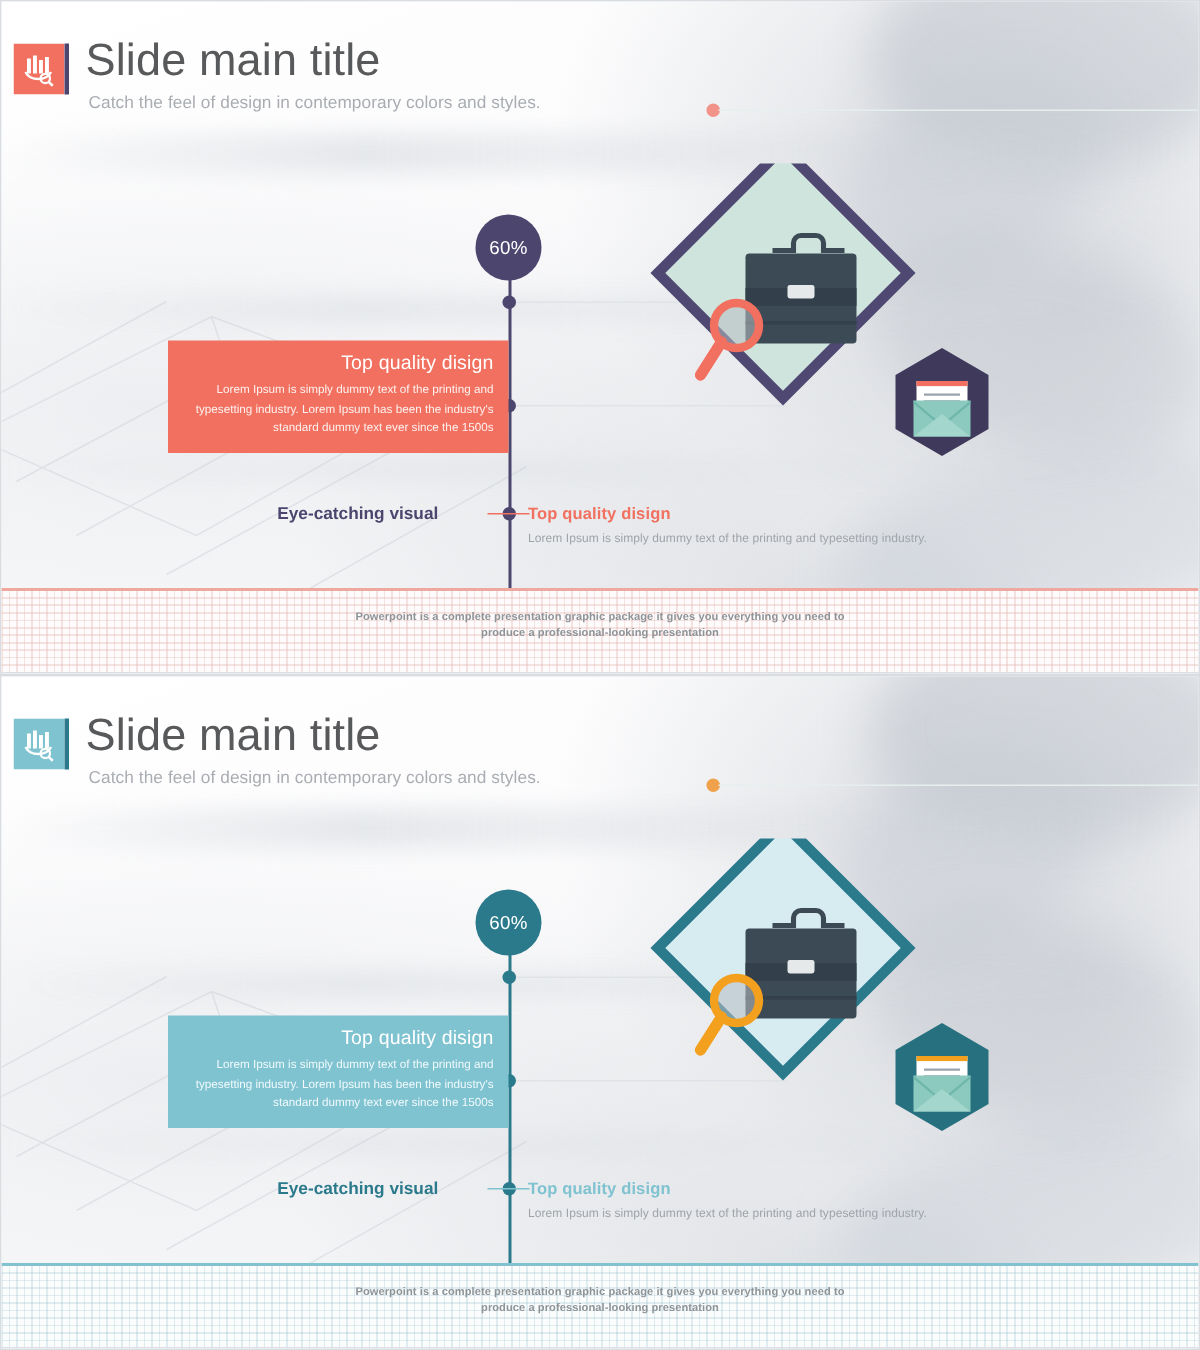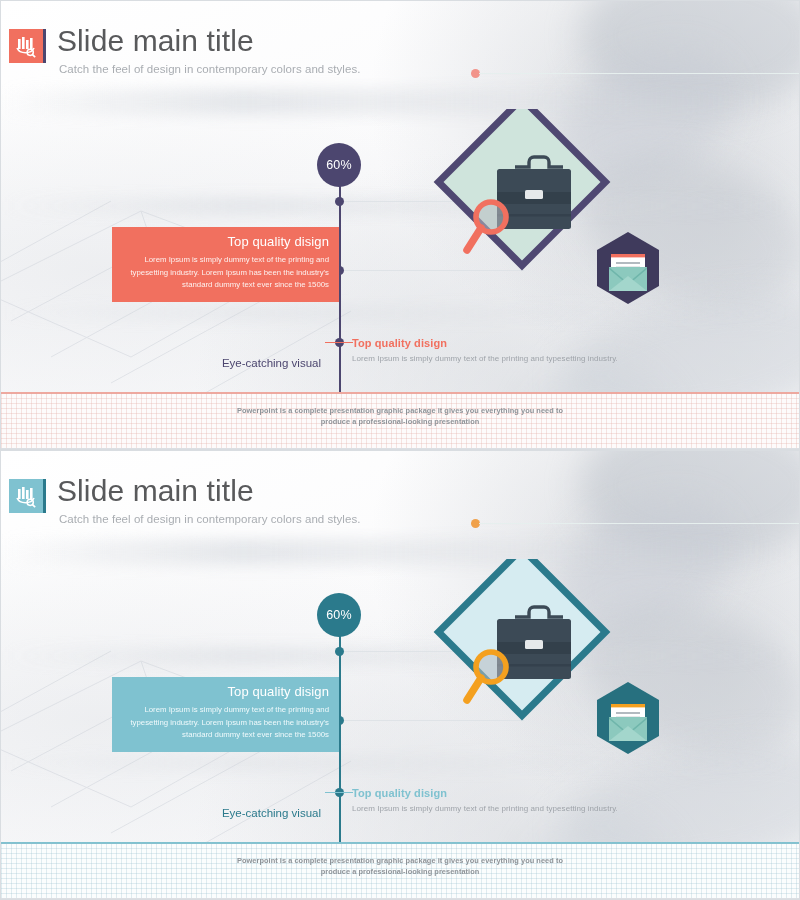--- a/index.html
+++ b/index.html
@@ -84,22 +84,22 @@
   
   .card {
     position:absolute; left:111px; top:226px; width:227px; height:75px;
     padding:7px 10px 0 10px; text-align:right; color:#ffffff;
   }
   .card-title { font-size:13px; font-weight:400; letter-spacing:.1px; margin-bottom:5px; }
   .card-body { font-size:7.8px; line-height:1.62; color:#fdf1ef; }
 
   
   .cap-left {
-    position:absolute; left:155px; top:336px; width:165px; text-align:right;
-    font-size:11.5px; font-weight:400;margin-top:20px;
+    position:absolute; left:155px; top:336px; width:165px; text-align:center;
+    font-size:11.5px; font-weight:700;
   }
   .cap-tick { position:absolute; left:324px; top:341px; width:28px; height:1.4px; }
   .cap-rt { position:absolute; left:351px; top:336px; }
   .cap-rt .h { font-size:11px; font-weight:700; letter-spacing:.1px; }
   .cap-rt .p { font-size:8px; color:#9fa4aa; margin-top:5px; letter-spacing:.05px; }
 
   
   .art { position:absolute; left:432px; top:108px; width:250px; height:205px; }
 
   

